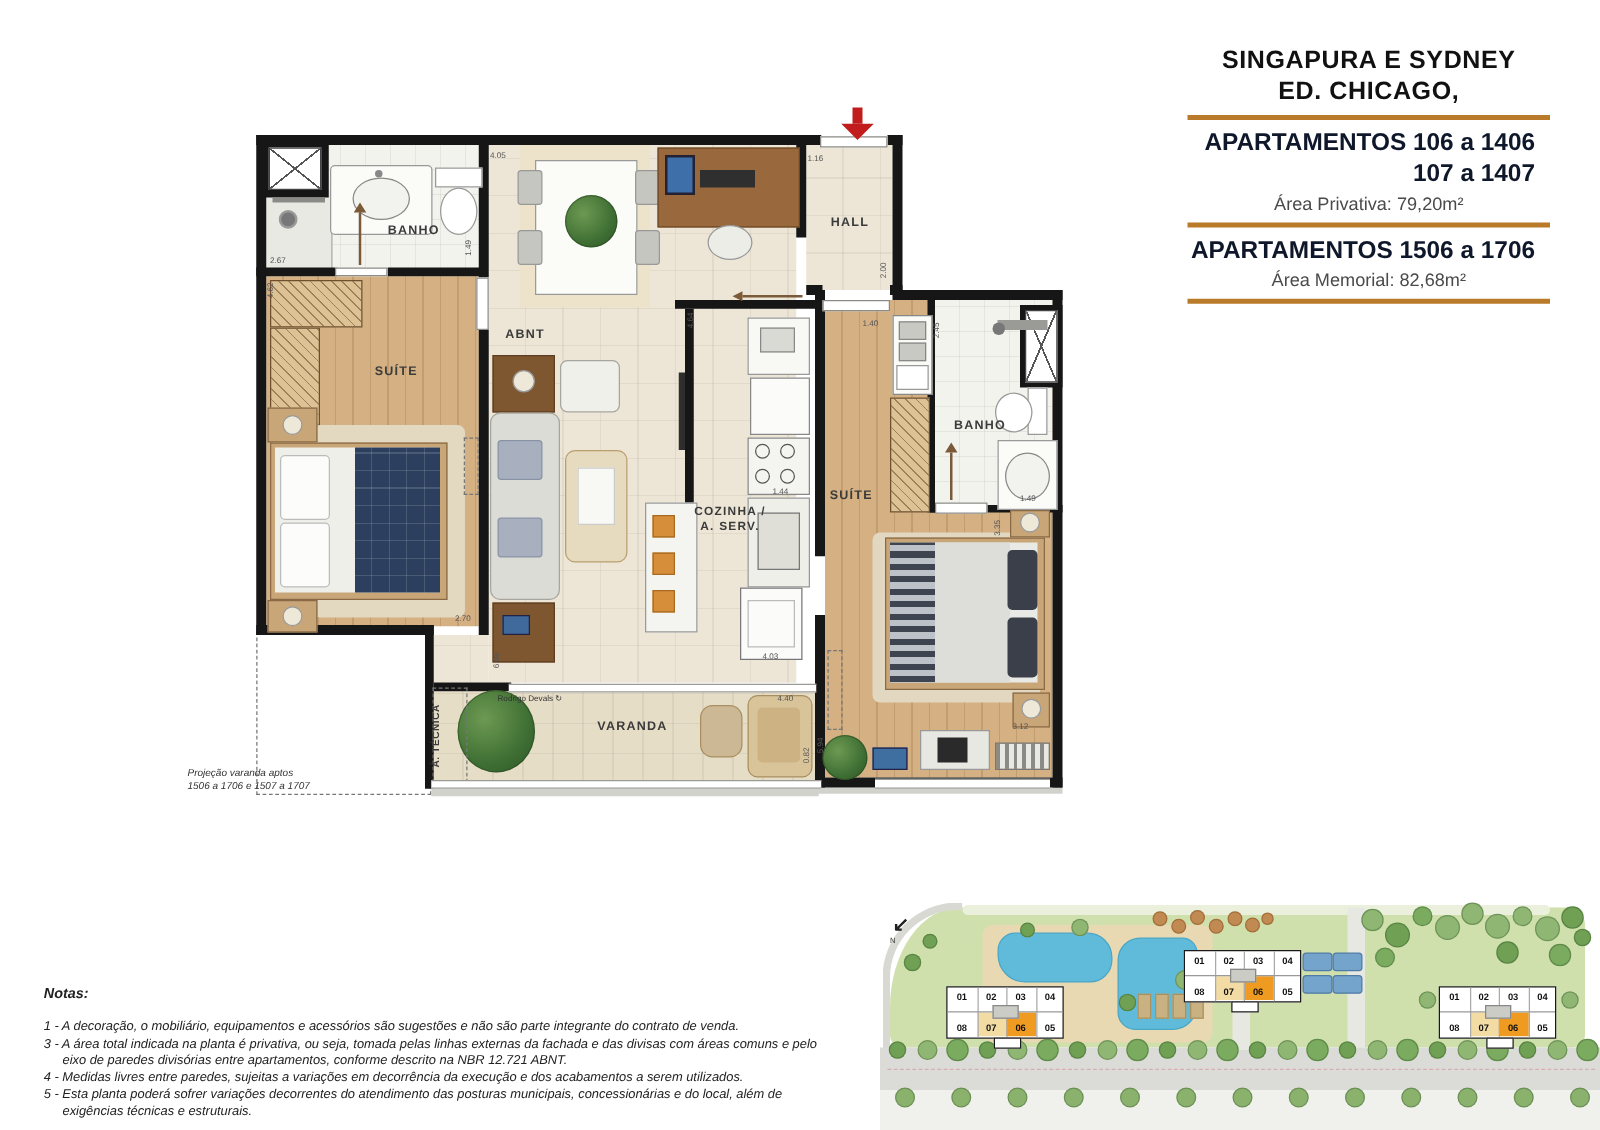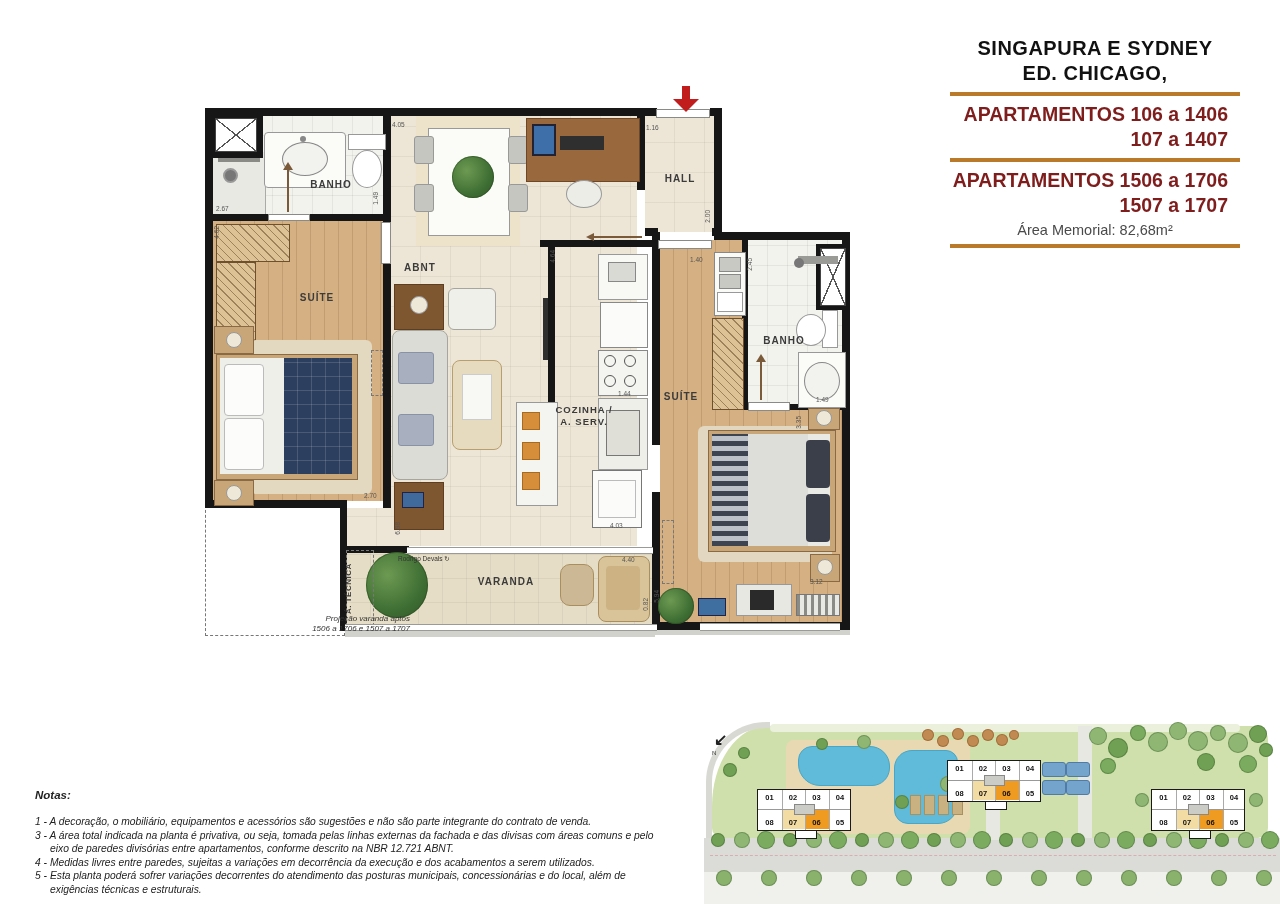--- a/index.html
+++ b/index.html
@@ -32,21 +32,21 @@
   .bstripe{background:repeating-linear-gradient(0deg,#3F4550 0 5px,#BDC1C8 5px 10px);}
   .ventstripe{background:repeating-linear-gradient(90deg,#8a8a86 0 3px,#E8E8E4 3px 7px);border:1px solid #777;box-sizing:border-box;}
   .plant{border-radius:50%;background:radial-gradient(circle at 35% 35%,#6D9A52,#3F6F34 60%,#2E5526);box-shadow:inset 0 0 0 1px rgba(40,70,30,.5);}
   .doorleaf{position:absolute;background:#fff;border:1px solid #8a8a86;box-sizing:border-box;}
   .rail{position:absolute;background:#fff;border-top:1.5px solid #9a9a96;border-bottom:1.5px solid #9a9a96;box-sizing:border-box;}
   .dashedbox{position:absolute;border:1px dashed #777;box-sizing:border-box;}
   
   #title-block{position:absolute;left:950px;top:36px;width:290px;text-align:center;}
   .t-main{font-size:20px;font-weight:bold;letter-spacing:.5px;line-height:25px;color:#111;}
   .rule{height:4px;margin:6px 0;}
-  .apt-line{font-size:19.5px;font-weight:bold;text-align:right;padding-right:12px;line-height:25px;color:#7f1d1d;}
+  .apt-line{font-size:19.5px;font-weight:bold;text-align:right;padding-right:12px;line-height:25px;color:#0f172a;}
   .area-line{font-size:14.5px;color:#4a4a4a;margin:4px 0 6px 0;}
   
   #notes{position:absolute;left:35px;top:789px;width:650px;font-style:italic;color:#222;}
   #notes .heading{font-size:11.5px;font-weight:bold;margin-bottom:14px;}
   .note-item{font-size:10.3px;line-height:13.6px;white-space:pre-line;padding-left:15px;text-indent:-15px;}
   
   .bldg{position:absolute;width:94px;height:42px;background:#fff;border:1.6px solid #1a1a1a;box-sizing:border-box;}
   .bldg .hl{position:absolute;top:20px;height:19px;width:22px;}
   .bldg .vline{position:absolute;top:0;bottom:0;width:1px;background:#aaa;}
   .bldg .mid{position:absolute;left:0;right:0;top:19px;height:1px;background:#999;}
@@ -56,23 +56,23 @@
 </style>
 </head>
 <body>
 
 <div id="title-block">
   <div class="t-main">SINGAPURA E SYDNEY</div>
   <div class="t-main">ED. CHICAGO,</div>
   <div class="rule" style="background: rgb(185, 123, 42);"></div>
   <div class="apt-line">APARTAMENTOS 106 a 1406</div>
   <div class="apt-line">107 a 1407</div>
+  <div class="area-line">Área Privativa: 79,20m²</div>
   <div class="rule" style="background: rgb(185, 123, 42);"></div>
   <div class="apt-line">APARTAMENTOS 1506 a 1706</div>
-  <div class="apt-line">1507 a 1707</div>
   <div class="area-line">Área Memorial: 82,68m²</div>
   <div class="rule" style="background: rgb(185, 123, 42);"></div>
 </div>
 
 <div id="plan" class="abs" style="left:0;top:0;width:1280px;height:904px;">
 
   <div class="abs tile" style="left:391px;top:116px;width:246px;height:430px;"></div>
   <div class="abs tile" style="left:645px;top:116px;width:69px;height:116px;"></div>
   <div class="abs tile" style="left:347px;top:508px;width:44px;height:38px;"></div>
   <div class="abs tile2" style="left:347px;top:553px;width:305px;height:73px;"></div>
@@ -251,21 +251,21 @@
   <div class="room-label" style="left:650px;top:173px;width:60px;">HALL</div>
   <div class="room-label" style="left:548px;top:404px;width:72px;font-size:9.5px;line-height:12px;">
     <div>COZINHA /</div>
     <div>A. SERV.</div>
   </div>
   <div class="room-label" style="left:651px;top:391px;width:60px;">SUÍTE</div>
   <div class="room-label" style="left:754px;top:335px;width:60px;">BANHO</div>
   <div class="room-label" style="left:476px;top:576px;width:60px;">VARANDA</div>
   <div class="room-label" style="left:344px;top:552px;width:14px;height:74px;writing-mode:vertical-rl;transform:rotate(180deg);font-size:8px;letter-spacing:.5px;">Á. TÉCNICA</div>
 
-  <div class="abs" style="left:150px;top:614px;width:260px;text-align:right;font-size:8px;font-style:italic;color:#333;line-height:10px;">
+  <div class="abs" style="left:150px;top:614px;width:260px;text-align:left;font-size:8px;font-style:italic;color:#333;line-height:10px;">
     <div>Projeção varanda aptos</div>
     <div>1506 a 1706 e 1507 a 1707</div>
   </div>
   <div class="sig" style="left:398px;top:555px;">
     <span>Rodrigo Devals</span> <span>↻</span>
   </div>
 </div>
 
 <div id="notes">
   <div class="heading">Notas:</div>

